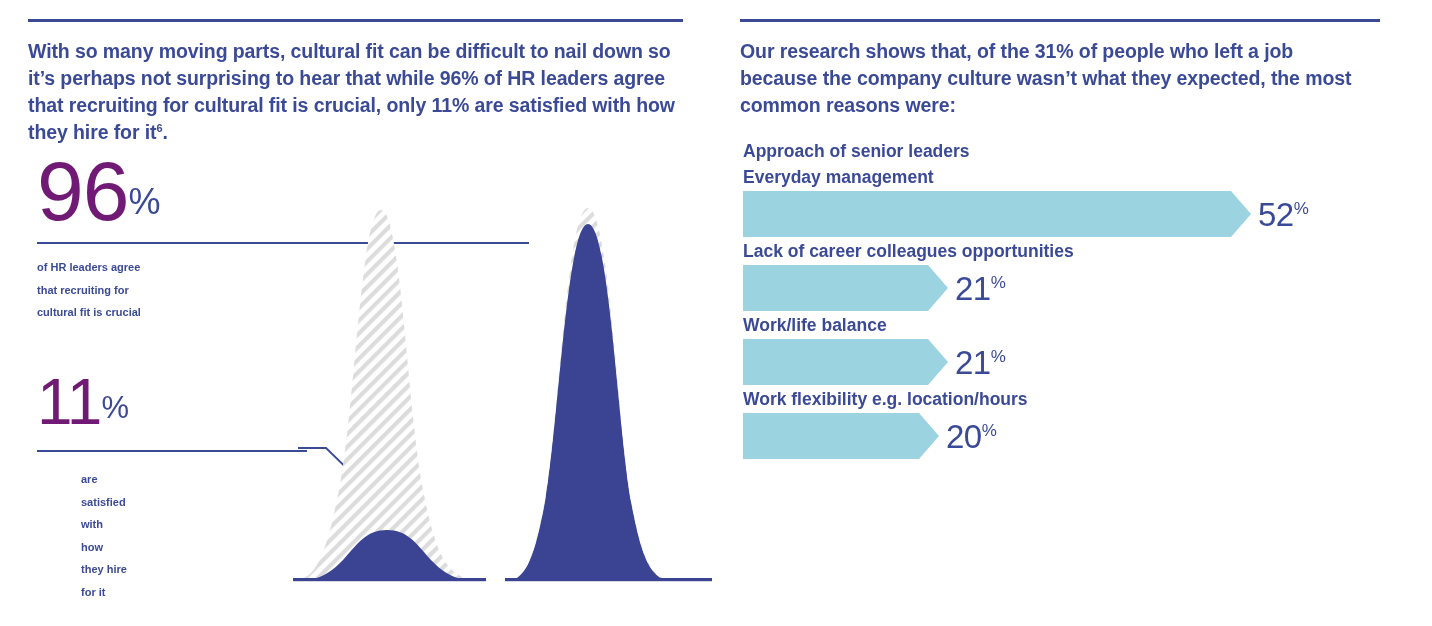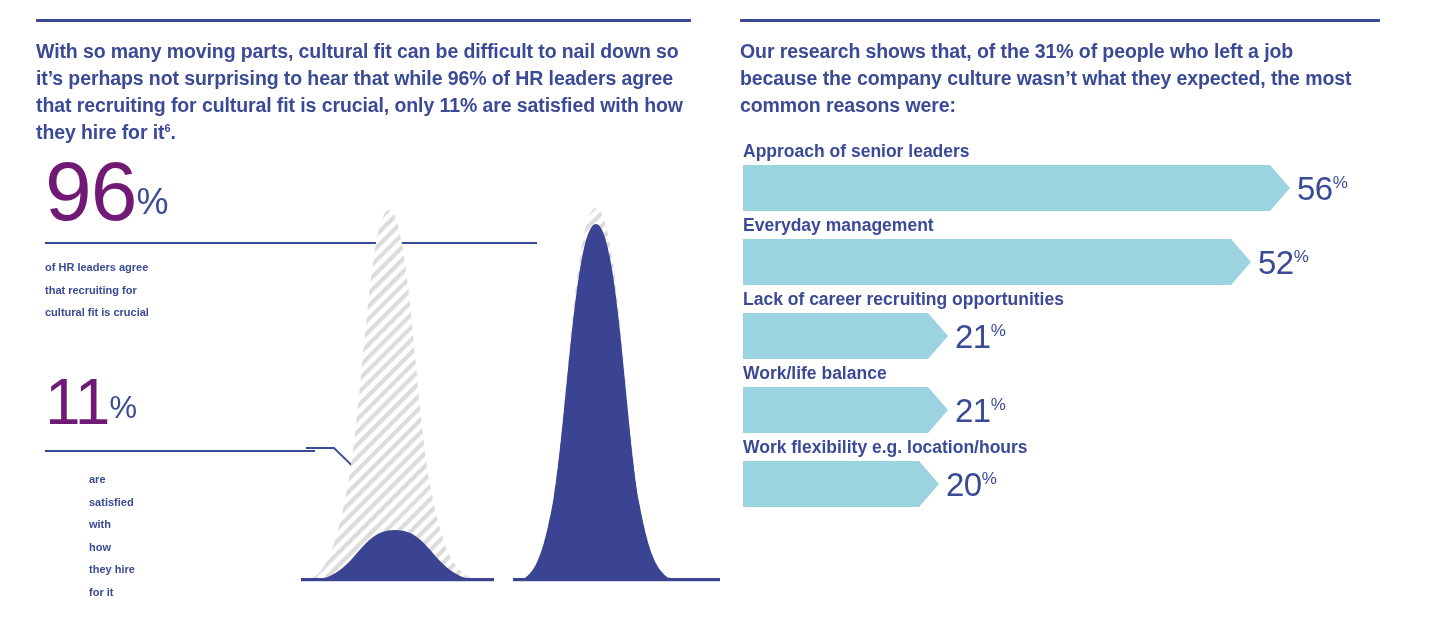--- a/index.html
+++ b/index.html
@@ -18,21 +18,21 @@
 
   .page {
     position: absolute;
     inset: 0;
     display: flex;
   }
 
   
   .col-left {
     position: absolute;
-    left: 36px;
+    left: 28px;
     top: 0;
     width: 670px;
     height: 626px;
   }
   .col-right {
     position: absolute;
     left: 740px;
     top: 0;
     width: 660px;
     height: 626px;
@@ -239,41 +239,35 @@
   <div class="col-right">
 
     <div class="top-rule"></div>
 
     <p class="intro">Our research shows that, of the 31% of people who left a job because the company culture wasn’t what they expected, the most common reasons were:</p>
 
     <div class="bars">
 
       <div class="bar-row">
         <div class="bar-label">Approach of senior leaders</div>
-        <div class="bar-track">
-          <svg class="bar-shape" width="547" height="46" viewBox="0 0 547 46" preserveAspectRatio="none">
-            <polygon points="0,0 527,0 547,23 527,46 0,46" fill="#9bd4e0"></polygon>
-          </svg>
-          <span class="bar-value"><span>56</span><span class="pct">%</span></span>
-        </div>
       </div>
 
 
       <div class="bar-row">
         <div class="bar-label">Everyday management</div>
         <div class="bar-track">
           <svg class="bar-shape" width="508" height="46" viewBox="0 0 508 46" preserveAspectRatio="none">
             <polygon points="0,0 488,0 508,23 488,46 0,46" fill="#9bd4e0"></polygon>
           </svg>
           <span class="bar-value"><span>52</span><span class="pct">%</span></span>
         </div>
       </div>
 
       <div class="bar-row">
-        <div class="bar-label">Lack of career recruiting opportunities</div>
+        <div class="bar-label">Lack of career colleagues opportunities</div>
         <div class="bar-track">
           <svg class="bar-shape" width="205" height="46" viewBox="0 0 205 46" preserveAspectRatio="none">
             <polygon points="0,0 185,0 205,23 185,46 0,46" fill="#9bd4e0"></polygon>
           </svg>
           <span class="bar-value"><span>21</span><span class="pct">%</span></span>
         </div>
       </div>
 
       <div class="bar-row">
         <div class="bar-label">Work/life balance</div>

